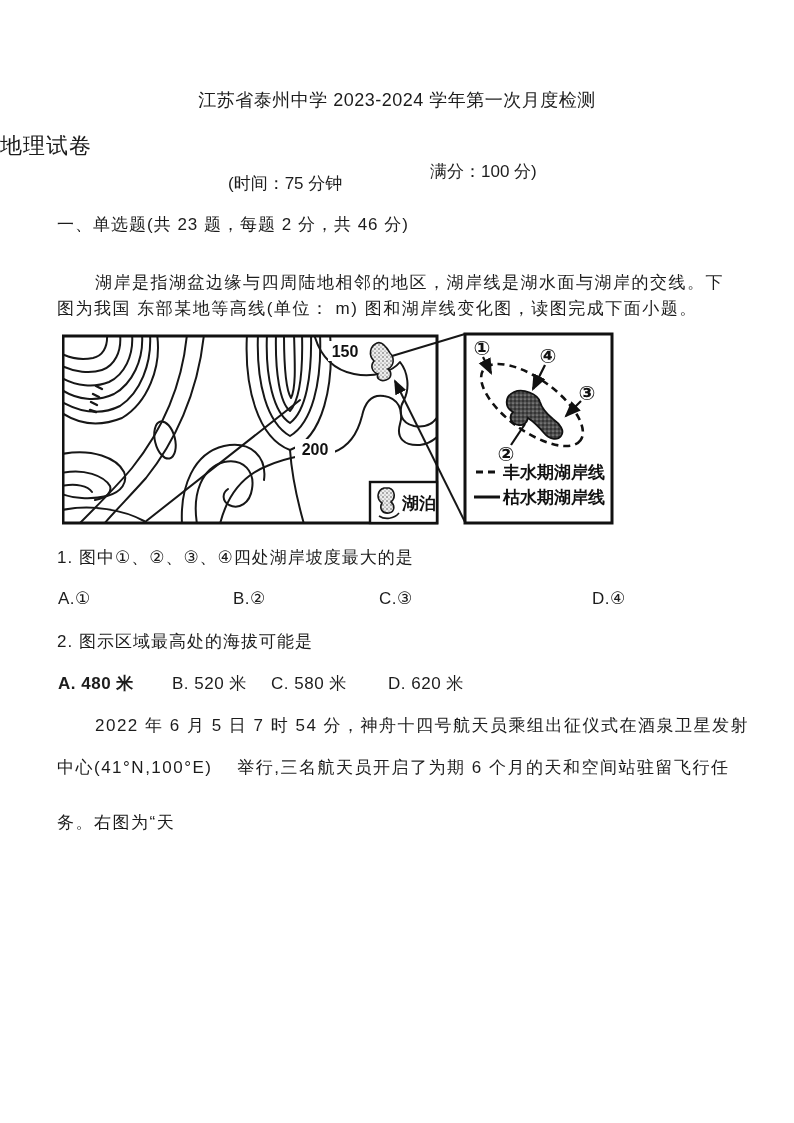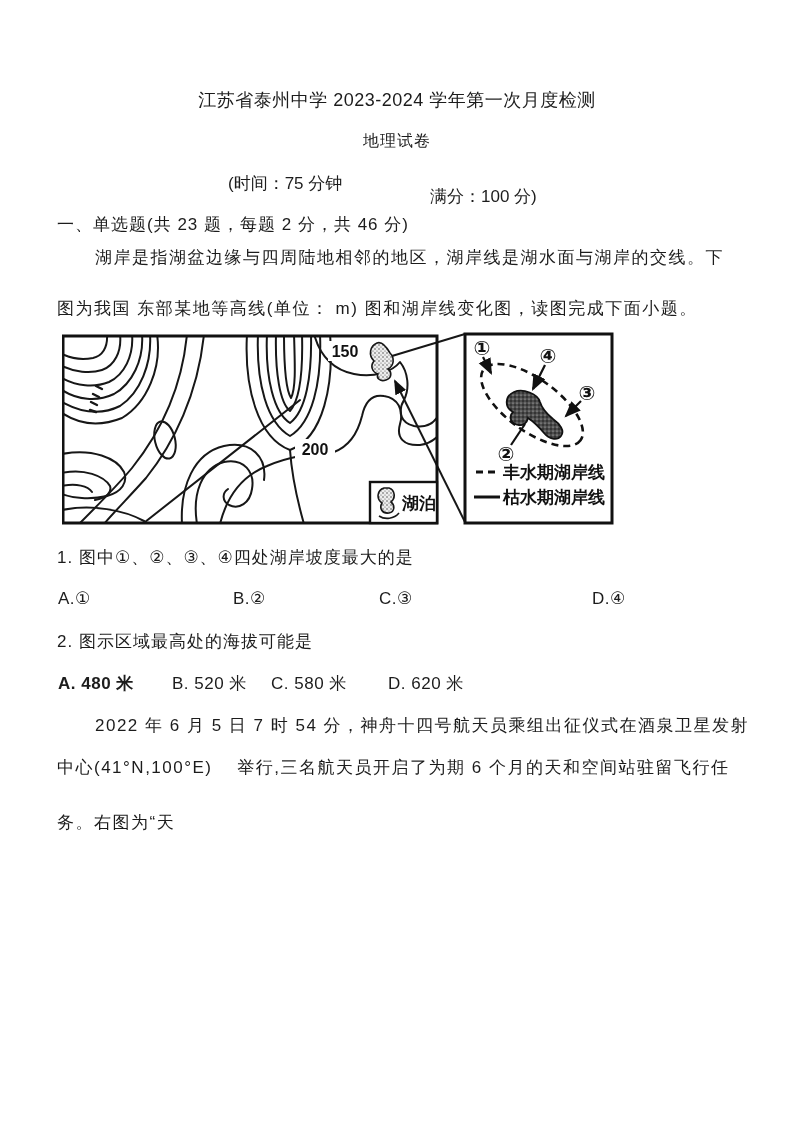--- a/index.html
+++ b/index.html
@@ -7,44 +7,44 @@
     position: relative;
     width: 794px;
     height: 926px;
     background: #ffffff;
     font-family: "Liberation Sans", "DejaVu Sans", sans-serif;
     color: #1c1c1c;
     overflow: hidden;
   }
   .abs { position: absolute; white-space: nowrap; }
   .title     { font-size: 18px; letter-spacing: 0.5px; left: 0; right: 0; text-align: center; }
-  .subtitle  { font-size: 16px; letter-spacing: 1px; left: 0; right: 0; text-align: center; }
+  .subtitle  { font-size: 22px; letter-spacing: 1px; left: 0; right: 0; text-align: left; }
   .examinfo  { font-size: 17px; }
   .body-line { font-size: 17px; letter-spacing: 1.5px; }
   .qline     { font-size: 17px; letter-spacing: 1px; }
   .opt       { font-size: 17px; letter-spacing: 0.5px; }
   svg text { font-family: "Liberation Sans", "DejaVu Sans", sans-serif; }
   .fig-label  { font-size: 16px; font-weight: 700; fill: #111; }
   .fig-legend { font-size: 17px; font-weight: 700; fill: #111; }
   .fig-marker { font-size: 20px; font-weight: 700; fill: #111; }
 </style>
 </head>
 <body>
 
 <div class="page">
 
   <div class="abs title" style="top:88px;">江苏省泰州中学 2023-2024 学年第一次月度检测</div>
   <div class="abs subtitle" style="top:131px;">地理试卷</div>
 
   <div class="abs examinfo" style="top:172px; left:228px;">(时间：75 分钟</div>
-  <div class="abs examinfo" style="top:185px; left:430px;">满分：100 分)</div>
+  <div class="abs examinfo" style="top:160px; left:430px;">满分：100 分)</div>
 
   <div class="abs qline" style="top:213px; left:57px;">一、单选题(共 23 题，每题 2 分，共 46 分)</div>
 
-  <div class="abs body-line" style="top:246px; left:95px;text-align:center;">湖岸是指湖盆边缘与四周陆地相邻的地区，湖岸线是湖水面与湖岸的交线。下</div>
+  <div class="abs body-line" style="top:271px; left:95px;text-align:center;">湖岸是指湖盆边缘与四周陆地相邻的地区，湖岸线是湖水面与湖岸的交线。下</div>
   <div class="abs body-line" style="top:297px; left:57px;">图为我国 东部某地等高线(单位：  m) 图和湖岸线变化图，读图完成下面小题。</div>
 
   <svg class="abs" style="top:328px; left:62px;" width="553" height="200" viewBox="0 0 553 200">
     <defs>
       <pattern id="stip" width="4" height="4" patternUnits="userSpaceOnUse">
         <rect width="4" height="4" fill="#ededed"></rect>
         <circle cx="1" cy="1" r="0.7" fill="#333"></circle>
         <circle cx="3" cy="3" r="0.6" fill="#555"></circle>
       </pattern>
       <pattern id="stipDark" width="4" height="4" patternUnits="userSpaceOnUse">

